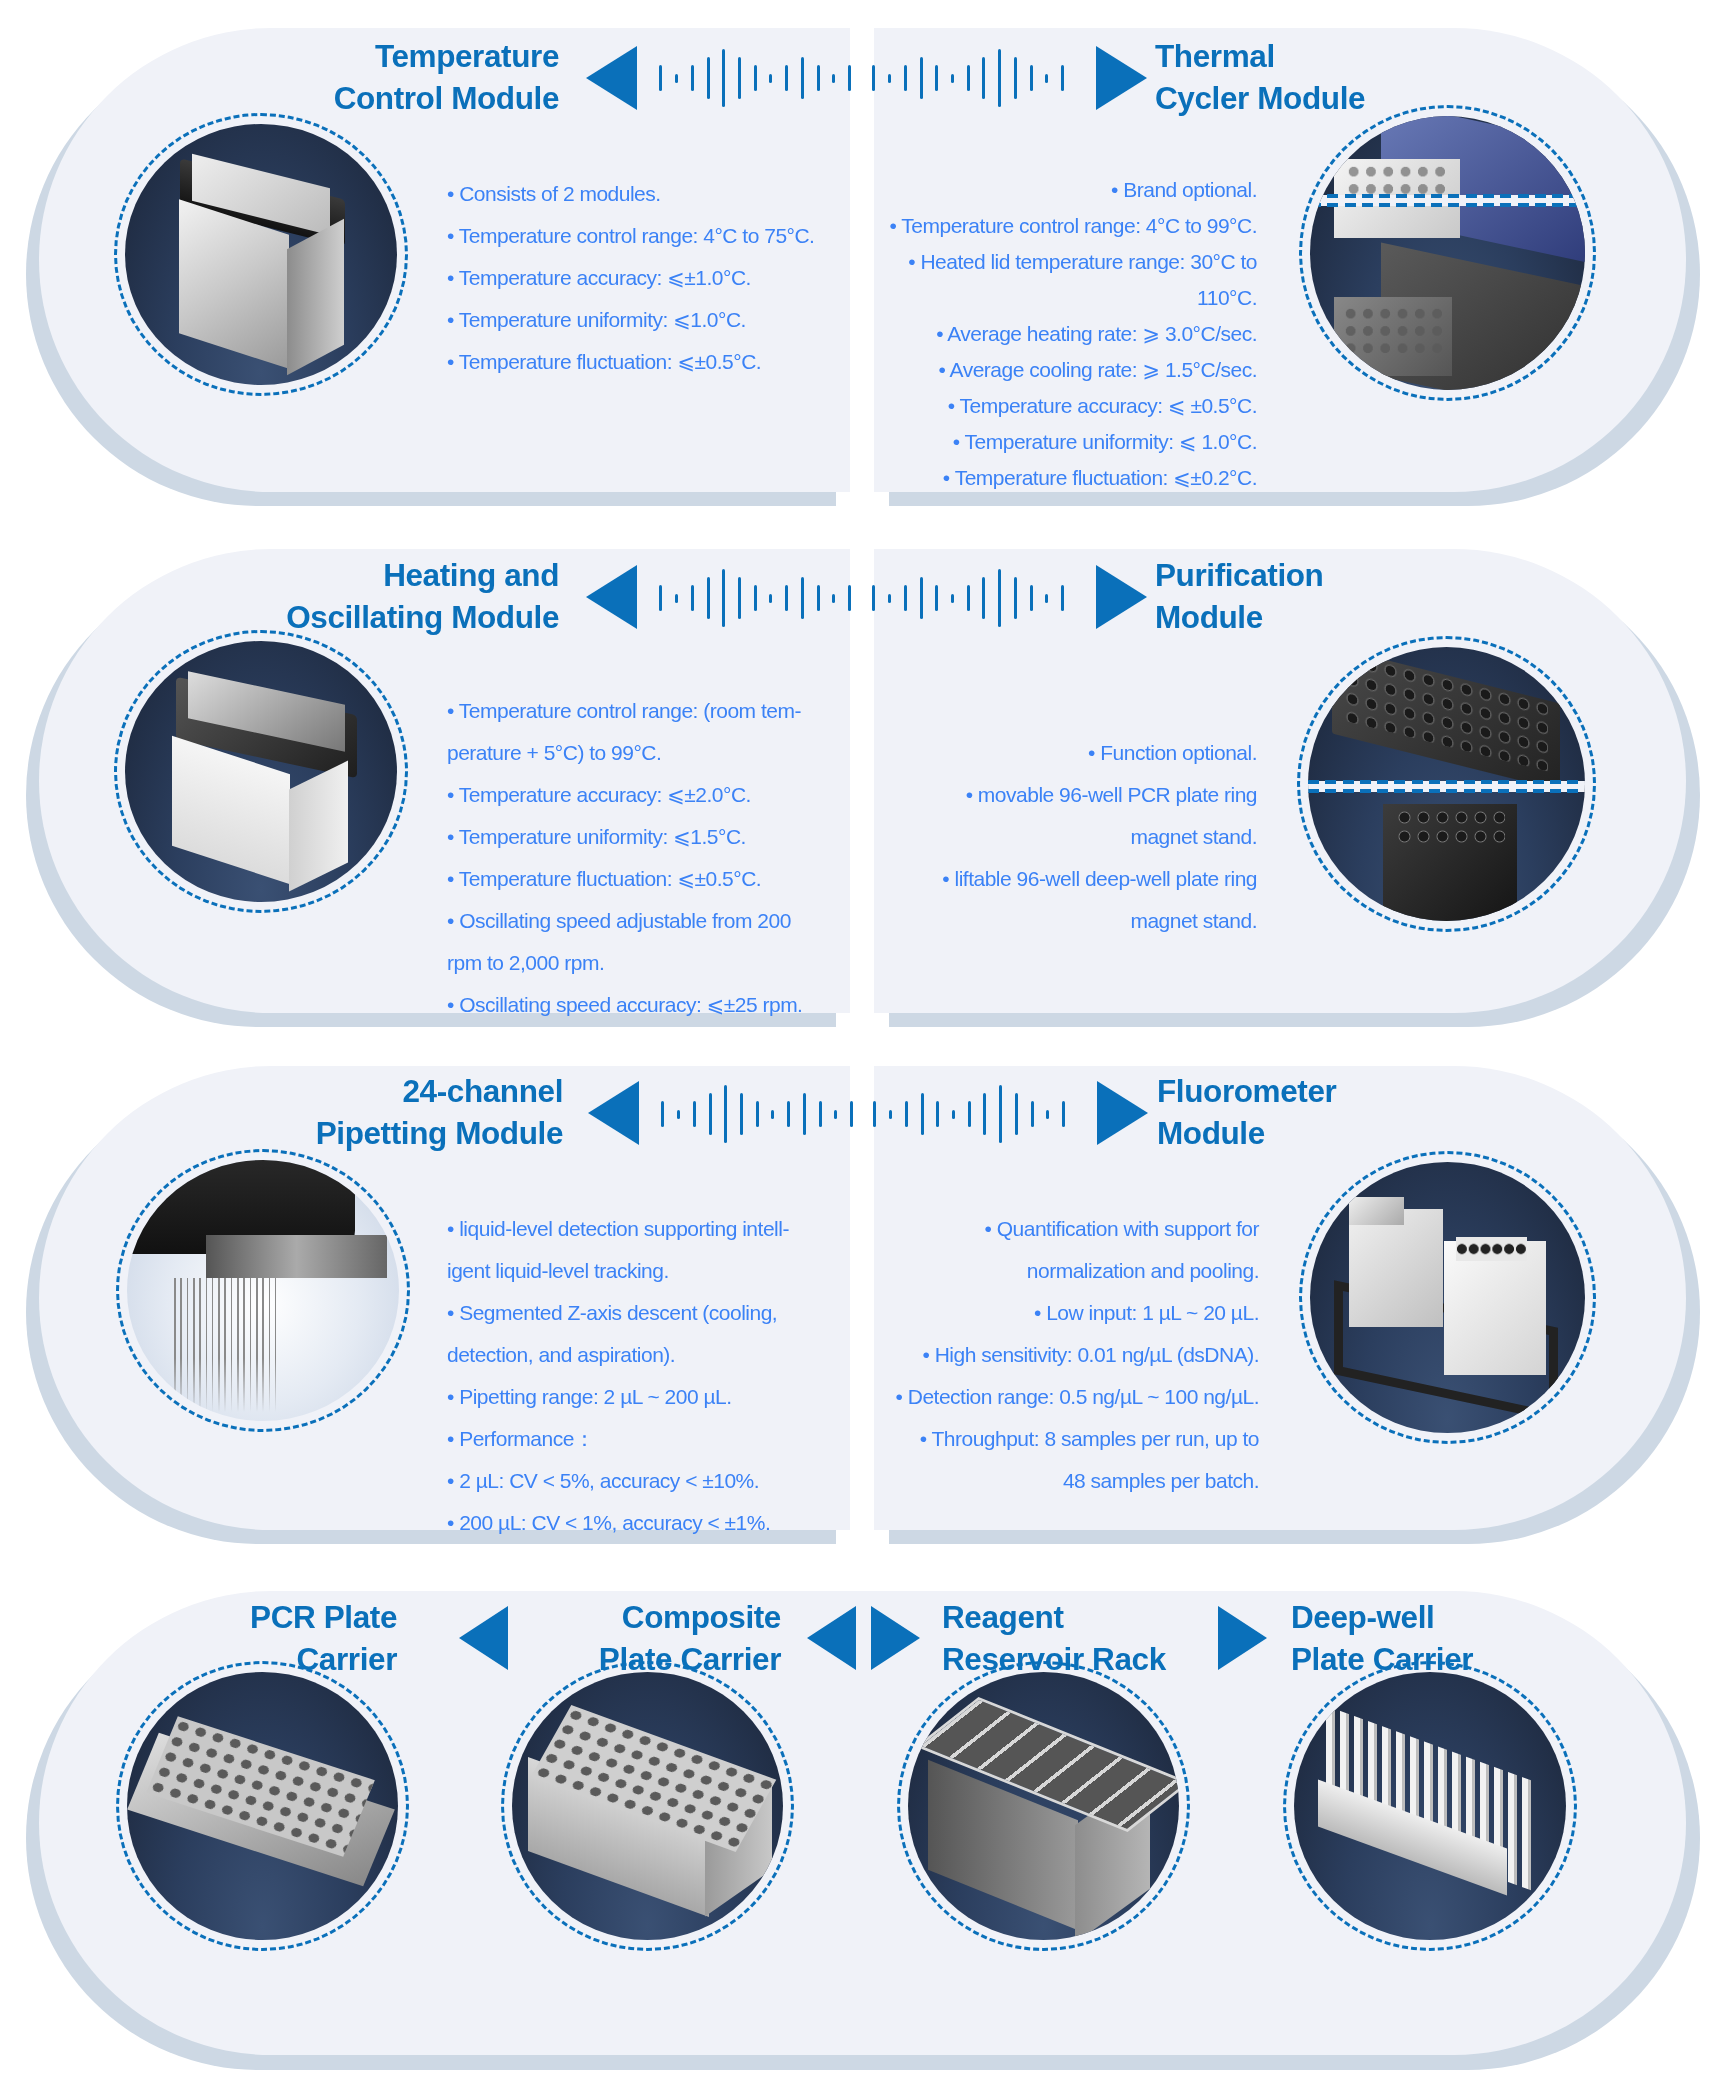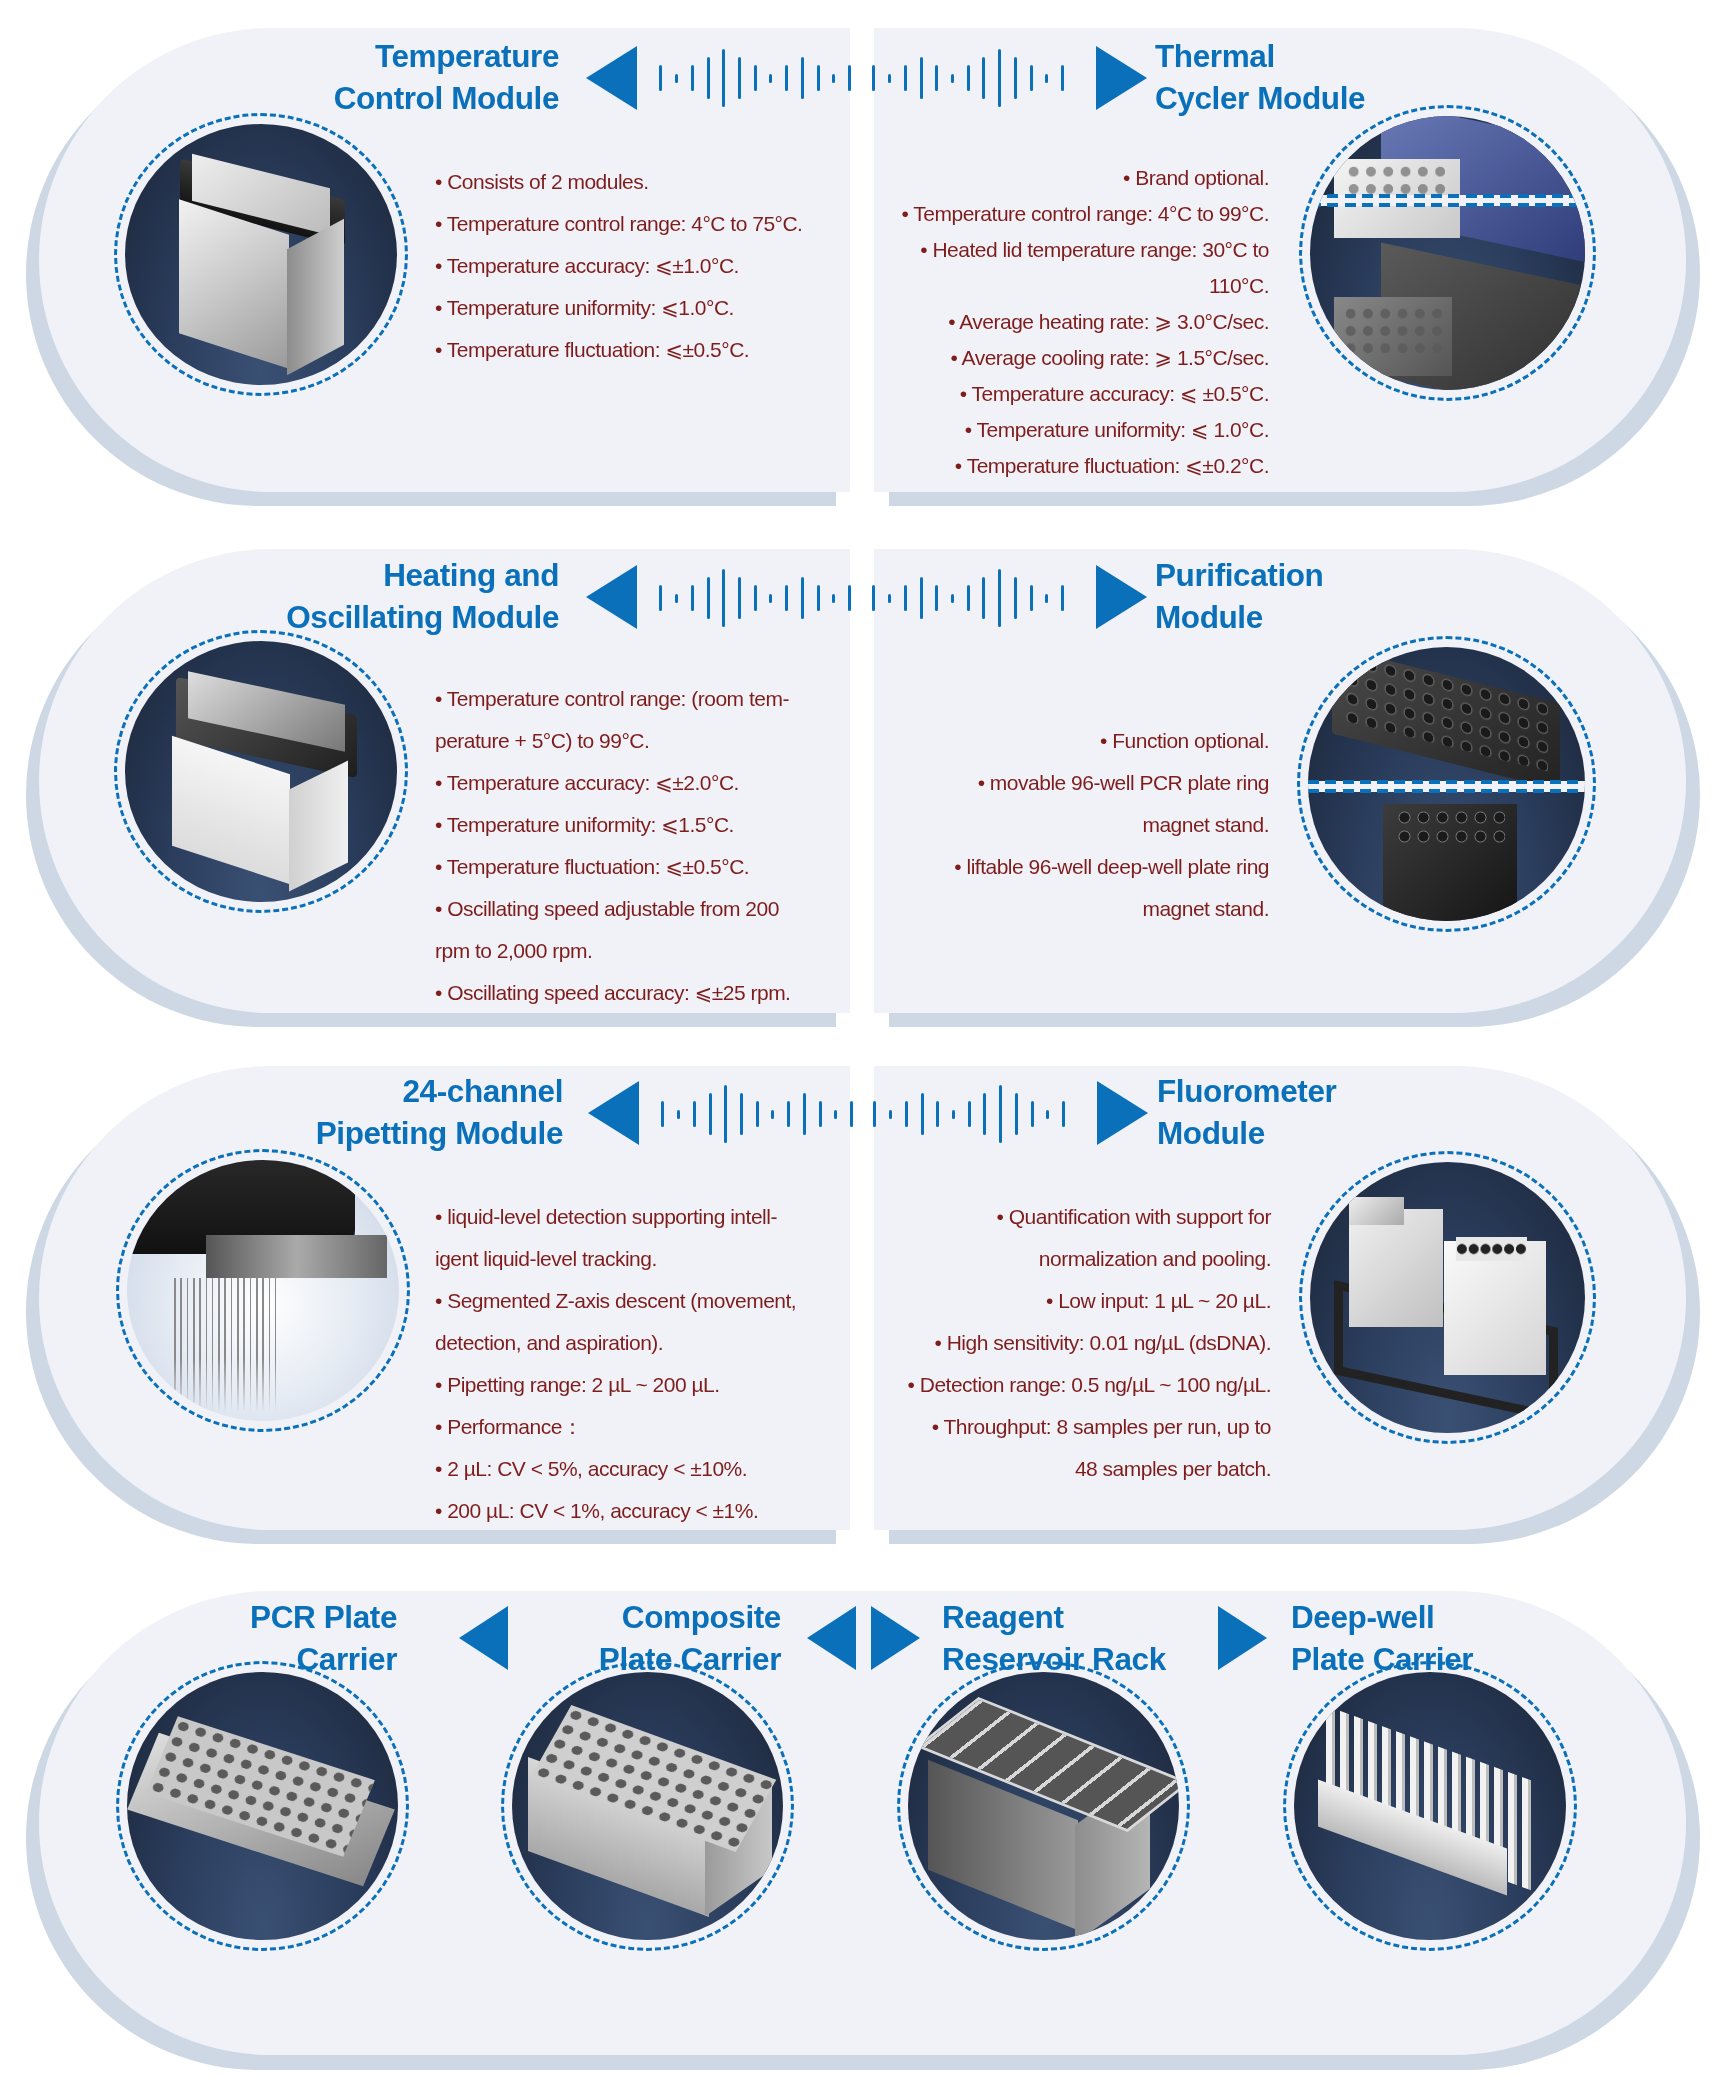--- a/index.html
+++ b/index.html
@@ -13,22 +13,22 @@
   .card.right-half { border-radius: 0 236px 236px 0; }
   .card.full { border-radius: 236px; }
 
   
   .title { position: absolute; color: #0A70BA; font-weight: bold; font-size: 31.5px;
            line-height: 42px; letter-spacing: -0.4px; white-space: nowrap; }
   .title.right { text-align: right; }
   .title.left { text-align: left; }
 
   
-  .bullets { position: absolute; font-size: 21px; color: #7f1d1d; letter-spacing: -0.5px;
-             margin: 4px; padding: 0; list-style: none; }
+  .bullets { position: absolute; font-size: 21px; color: #3b82f6; letter-spacing: -0.5px;
+             margin: 16px; padding: 0; list-style: none; }
   .bullets li { white-space: nowrap; }
   .bullets.left { text-align: left; }
   .bullets.right { text-align: right; }
 
   
   .arrow-left { position: absolute; width: 0; height: 0; border-top: 32px solid transparent;
                 border-bottom: 32px solid transparent; border-right: 51px solid #0A70BA; }
   .arrow-right { position: absolute; width: 0; height: 0; border-top: 32px solid transparent;
                  border-bottom: 32px solid transparent; border-left: 51px solid #0A70BA; }
   .arrow-left.sm { border-top-width: 32px; border-bottom-width: 32px; border-right-width: 49px; }
@@ -277,21 +277,21 @@
 <div class="ring" style="left:116px;top:1149px;width:294px;height:283px;"></div>
 <div class="disc light" style="left:127px;top:1160px;width:272px;height:261px;">
   <div class="prod" style="left:-7.9px;top:-7.9px;width:236px;height:102px;background:linear-gradient(180deg,#2a2a2a,#111);border-radius:0 0 23.6px 0;"></div>
   <div class="prod" style="left:79px;top:75px;width:181px;height:43px;background:linear-gradient(90deg,#555,#aaa,#666);"></div>
   <div class="prod" style="left:47px;top:118px;width:102px;height:134px;background:repeating-linear-gradient(90deg,#8a8a8a 0 1.6px,transparent 1.6px 6.3px);-webkit-mask:linear-gradient(180deg,#000 60%,transparent);mask:linear-gradient(180deg,#000 60%,transparent);"></div>
 </div>
 
 <ul class="bullets left" style="left:431px;top:1192px;line-height:42px;">
   <li>• liquid-level detection supporting intell-</li>
   <li>igent liquid-level tracking.</li>
-  <li>• Segmented Z-axis descent (movement,</li>
+  <li>• Segmented Z-axis descent (cooling,</li>
   <li>detection, and aspiration).</li>
   <li>• Pipetting range: 2 µL ~ 200 µL.</li>
   <li>• Performance：</li>
   <li> • 2 µL: CV &lt; 5%, accuracy &lt; ±10%.</li>
   <li> • 200 µL: CV &lt; 1%, accuracy &lt; ±1%.</li>
 </ul>
 
 <ul class="bullets right" style="right:456px;top:1192px;line-height:42px;">
   <li>• Quantification with support for</li>
   <li>normalization and pooling.</li>

